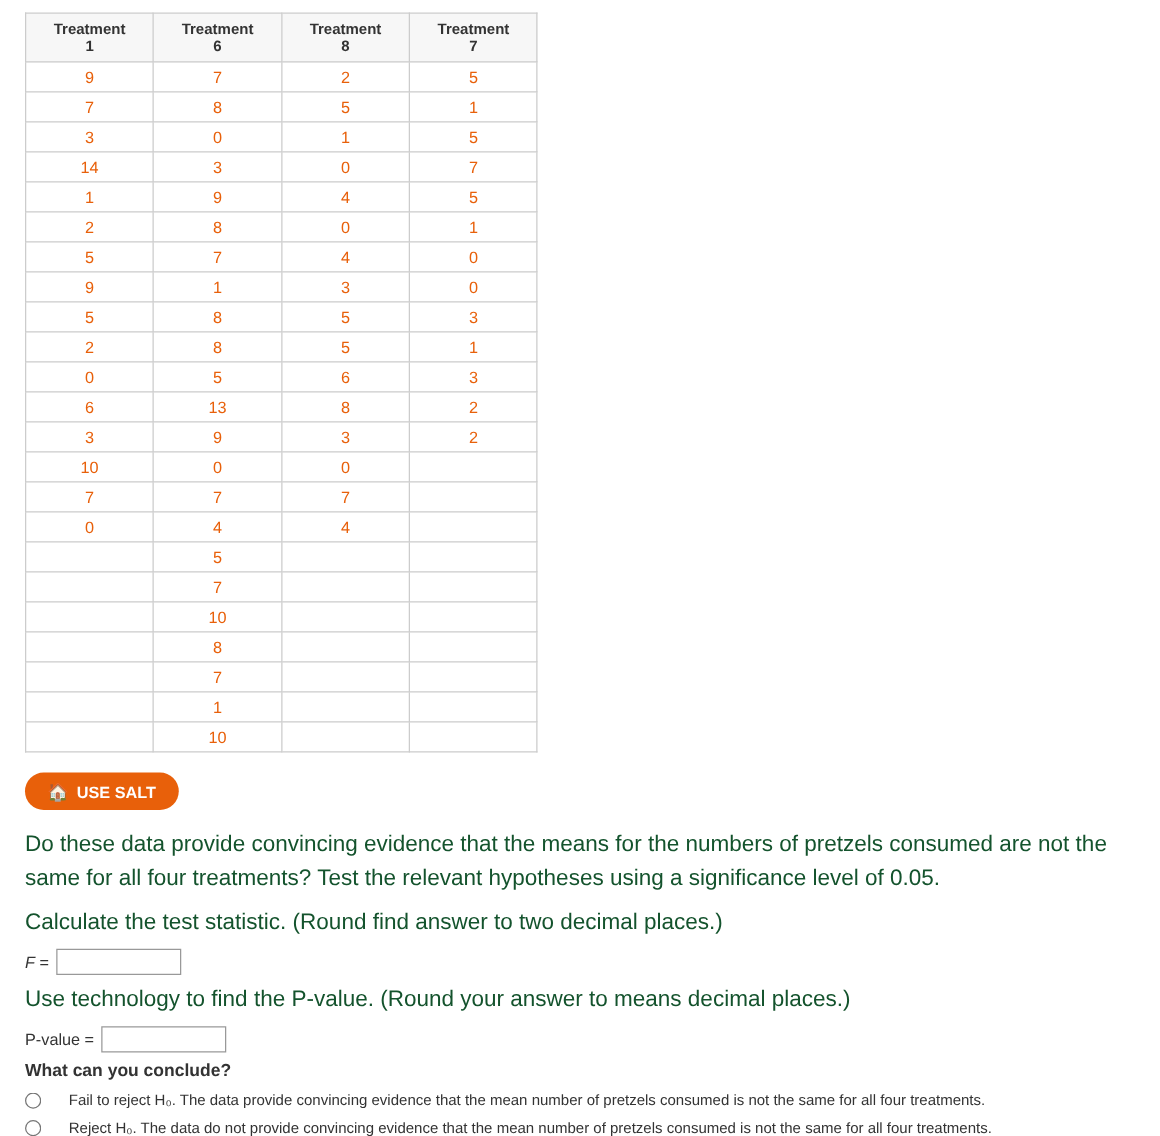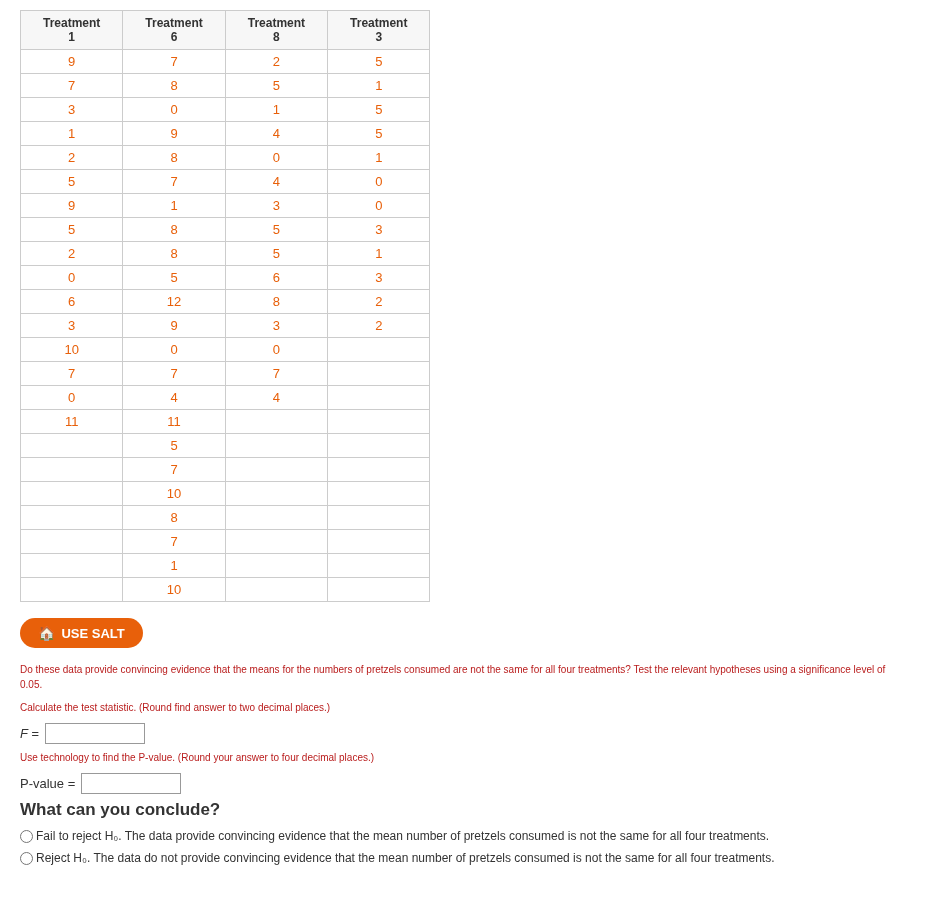--- a/index.html
+++ b/index.html
@@ -46,50 +46,50 @@
       cursor: pointer;
       display: inline-flex;
       align-items: center;
       gap: 6px;
       margin-bottom: 14px;
     }
     .use-salt-btn .salt-icon {
       font-size: 14px;
     }
     .question-text {
-      font-size: 10px;
-      color: #b91c1c;
+      font-size: 18px;
+      color: #14532d;
       margin-bottom: 8px;
       line-height: 1.5;
     }
     .form-row {
       display: flex;
       align-items: center;
       gap: 6px;
       margin-bottom: 6px;
       font-size: 13px;
     }
     .form-row input[type="text"] {
       border: 1px solid #999;
       padding: 2px 6px;
       width: 100px;
       font-size: 13px;
     }
     .section-label {
       font-weight: bold;
-      font-size: 17px;
+      font-size: 14px;
       margin-bottom: 6px;
     }
     .radio-group {
       margin-top: 8px;
     }
     .radio-item {
       display: flex;
       align-items: flex-start;
-      gap: 3px;
+      gap: 22px;
       margin-bottom: 5px;
       font-size: 12px;
       line-height: 1.4;
     }
     .radio-item input[type="radio"] {
       margin-top: 2px;
       flex-shrink: 0;
     }
     .math-italic {
       font-style: italic;
@@ -100,21 +100,21 @@
 
 
 
 <div class="table-container">
   <table>
     <thead>
       <tr id="table-header-row">
       <th>Treatment 1</th>
           <th>Treatment 6</th>
           <th>Treatment 8</th>
-          <th>Treatment 3</th>
+          <th>Treatment 7</th>
         </tr>
     </thead>
     <tbody id="table-body">
     <tr>
           <td>9</td>
           <td>7</td>
           <td>2</td>
           <td>5</td>
         </tr>
         <tr>
@@ -123,20 +123,26 @@
           <td>5</td>
           <td>1</td>
         </tr>
         <tr>
           <td>3</td>
           <td>0</td>
           <td>1</td>
           <td>5</td>
         </tr>
         <tr>
+          <td>14</td>
+          <td>3</td>
+          <td>0</td>
+          <td>7</td>
+        </tr>
+        <tr>
           <td>1</td>
           <td>9</td>
           <td>4</td>
           <td>5</td>
         </tr>
         <tr>
           <td>2</td>
           <td>8</td>
           <td>0</td>
           <td>1</td>
@@ -166,21 +172,21 @@
           <td>1</td>
         </tr>
         <tr>
           <td>0</td>
           <td>5</td>
           <td>6</td>
           <td>3</td>
         </tr>
         <tr>
           <td>6</td>
-          <td>12</td>
+          <td>13</td>
           <td>8</td>
           <td>2</td>
         </tr>
         <tr>
           <td>3</td>
           <td>9</td>
           <td>3</td>
           <td>2</td>
         </tr>
         <tr>
@@ -192,26 +198,20 @@
         <tr>
           <td>7</td>
           <td>7</td>
           <td>7</td>
           <td></td>
         </tr>
         <tr>
           <td>0</td>
           <td>4</td>
           <td>4</td>
-          <td></td>
-        </tr>
-        <tr>
-          <td>11</td>
-          <td>11</td>
-          <td></td>
           <td></td>
         </tr>
         <tr>
           <td></td>
           <td>5</td>
           <td></td>
           <td></td>
         </tr>
         <tr>
           <td></td>
@@ -260,21 +260,21 @@
 
 <div class="question-text">Do these data provide convincing evidence that the means for the numbers of pretzels consumed are not the same for all four treatments? Test the relevant hypotheses using a significance level of 0.05.</div>
 
 <div class="question-text">Calculate the test statistic. (Round find answer to two decimal places.)</div>
 
 <div class="form-row">
   <span class="math-italic">F =</span>
   <input type="text" style="">
 </div>
 
-<div class="question-text">Use technology to find the P-value. (Round your answer to four decimal places.)</div>
+<div class="question-text">Use technology to find the P-value. (Round your answer to means decimal places.)</div>
 
 <div class="form-row">
   <span>P-value =</span>
   <input type="text" style="">
 </div>
 
 <div class="section-label">What can you conclude?</div>
 
 <div class="radio-group" id="radio-group">
 <div class="radio-item">

